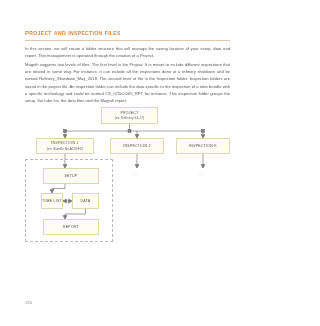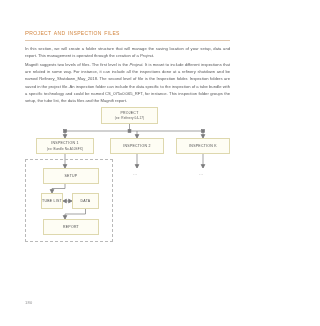--- a/index.html
+++ b/index.html
@@ -28,21 +28,21 @@
     left: 25px;
     top: 28px;
     width: 205px;
   }
   .heading {
     font-size: 7.2px;
     letter-spacing: 0.35px;
     color: #d2853f;
     font-variant: small-caps;
     text-transform: lowercase;
-    font-weight: 400;
+    font-weight: 700;
     white-space: nowrap;
     line-height: 1.1;
   }
   .heading::first-letter { font-size: 8.6px; }
   .heading-rule {
     margin-top: 2.5px;
     height: 0.6px;
     background: #e0c6ad;
     width: 205px;
   }

